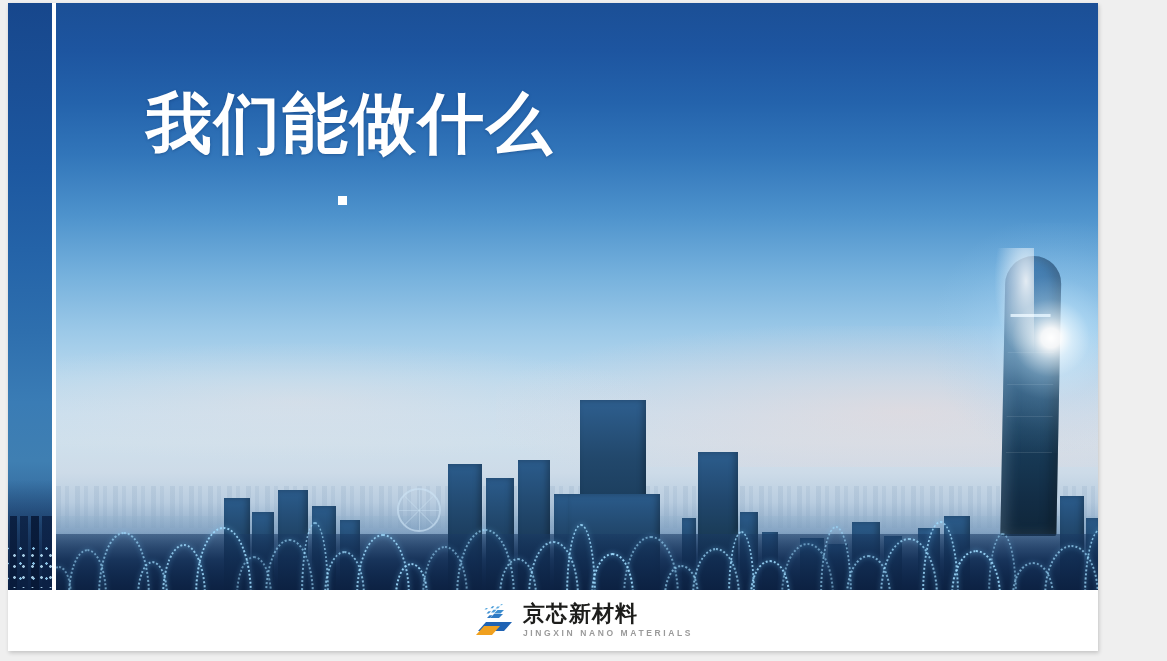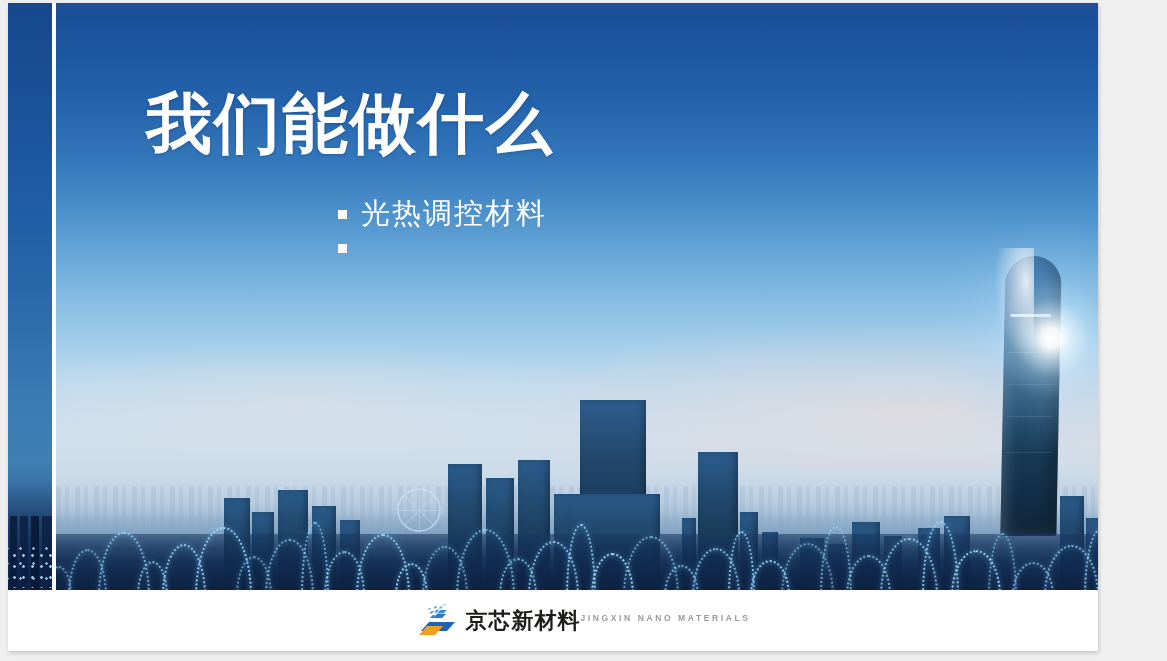--- a/index.html
+++ b/index.html
@@ -301,21 +301,21 @@
     align-items: center;
     justify-content: center;
   }
   #logo-lockup {
     display: flex;
     align-items: center;
     gap: 9px;
     margin-left: 4px;
   }
   #logo-mark { width: 40px; height: 33px; display: block; }
-  #logo-text-group { display: flex; flex-direction: row; line-height: 1; }
+  #logo-text-group { display: flex; flex-direction: column; line-height: 1; }
   #logo-cn {
     font-size: 22px;
     font-weight: bold;
     color: #1d1d1b;
     letter-spacing: 1px;
   }
   #logo-en {
     font-size: 8.5px;
     color: #9a9a9a;
     letter-spacing: 2.6px;
@@ -432,24 +432,20 @@
         </div>
 
     </div>
   </div>
 
   <div id="slide-title">我们能做什么</div>
 
   <ul id="bullet-list">
     <li>
       <span class="bullet-marker"></span>
-      <span>光热调控材料</span>
-    </li>
-    <li>
-      <span class="bullet-marker"></span>
     </li>
   </ul>
 
   <div id="footer">
     <div id="logo-lockup">
 
       <svg id="logo-mark" viewBox="0 0 40 33">
 
         <polygon points="4,27 12,18 38,18 30,27" fill="#1f63b4"></polygon>
         <polygon points="2,31 10,22 26,22 18,31" fill="#f0a01e"></polygon>

